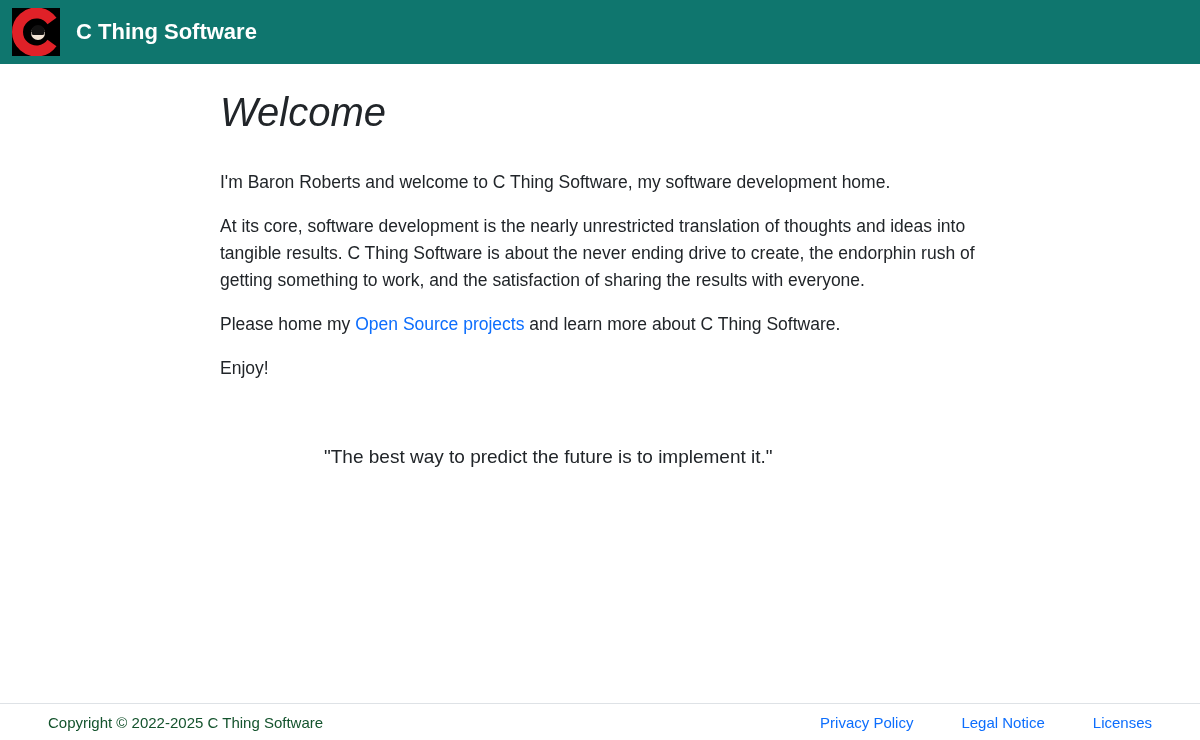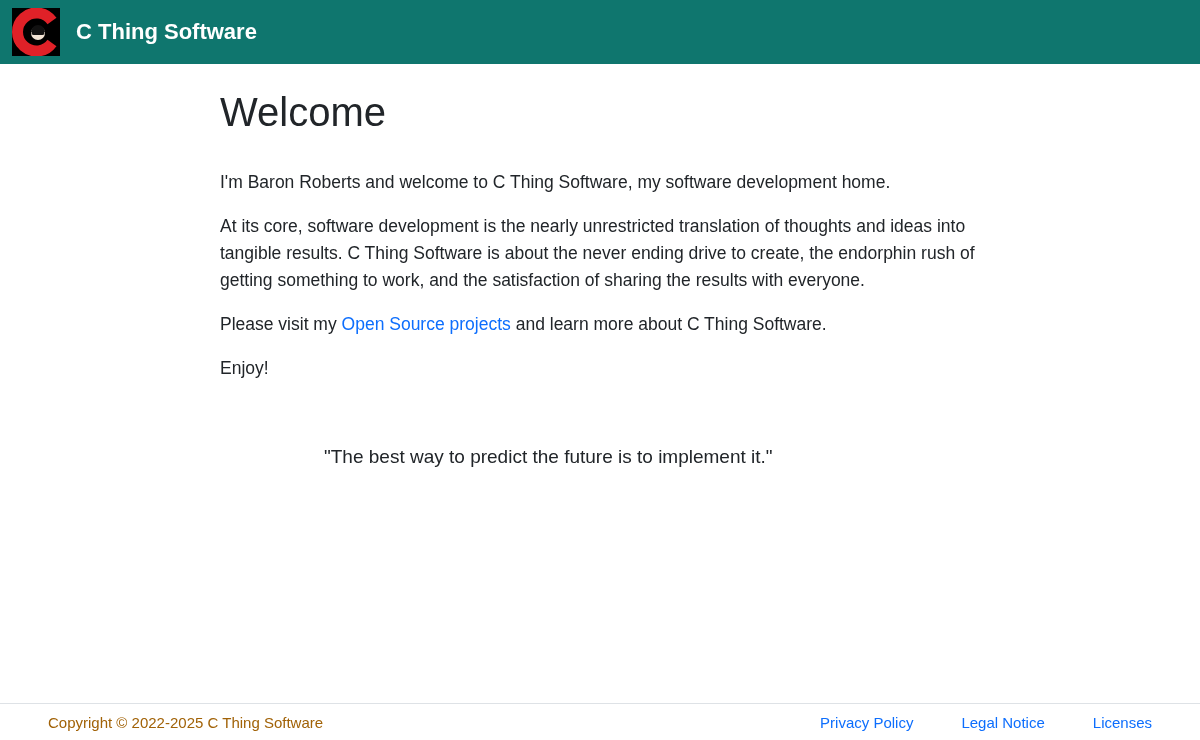--- a/index.html
+++ b/index.html
@@ -76,20 +76,21 @@
   .container {
     width: 760px;
     margin: 0 auto;
     padding-top: 26px;
   }
   h1.page-title {
     font-size: 40px;
     font-weight: 400;
     margin: 0 0 34px 0;
     color: #212529;
+    font-style: italic;
   }
   .container p {
     font-size: 17.5px;
     line-height: 27px;
     margin: 0 0 17px 0;
   }
   a.inline-link {
     color: #0d6efd;
     text-decoration: none;
     cursor: pointer;
@@ -115,21 +116,21 @@
     height: 37px;
     border-top: 1px solid #dee2e6;
     background: #ffffff;
     display: flex;
     align-items: center;
     justify-content: space-between;
     padding: 0 48px;
   }
   .copyright {
     font-size: 15px;
-    color: #a16207;
+    color: #14532d;
   }
   .footer-links {
     display: flex;
     align-items: center;
     gap: 24px;
   }
   .footer-links a {
     color: #0d6efd;
     font-size: 15px;
     text-decoration: none;
@@ -156,21 +157,21 @@
 </header>
 
 <main class="content">
   <div class="container">
     <h1 class="page-title">Welcome</h1>
 
     <p>I'm Baron Roberts and welcome to C Thing Software, my software development home.</p>
 
     <p>At its core, software development is the nearly unrestricted translation of thoughts and ideas into tangible results. C Thing Software is about the never ending drive to create, the endorphin rush of getting something to work, and the satisfaction of sharing the results with everyone.</p>
 
-    <p><span>Please visit my </span><a class="inline-link">Open Source projects</a><span> and learn more about C Thing Software.</span></p>
+    <p><span>Please home my </span><a class="inline-link">Open Source projects</a><span> and learn more about C Thing Software.</span></p>
 
     <p>Enjoy!</p>
 
     <figure class="quote">
       <blockquote>"The best way to predict the future is to implement it."</blockquote>
     </figure>
   </div>
 </main>
 
 <footer>

